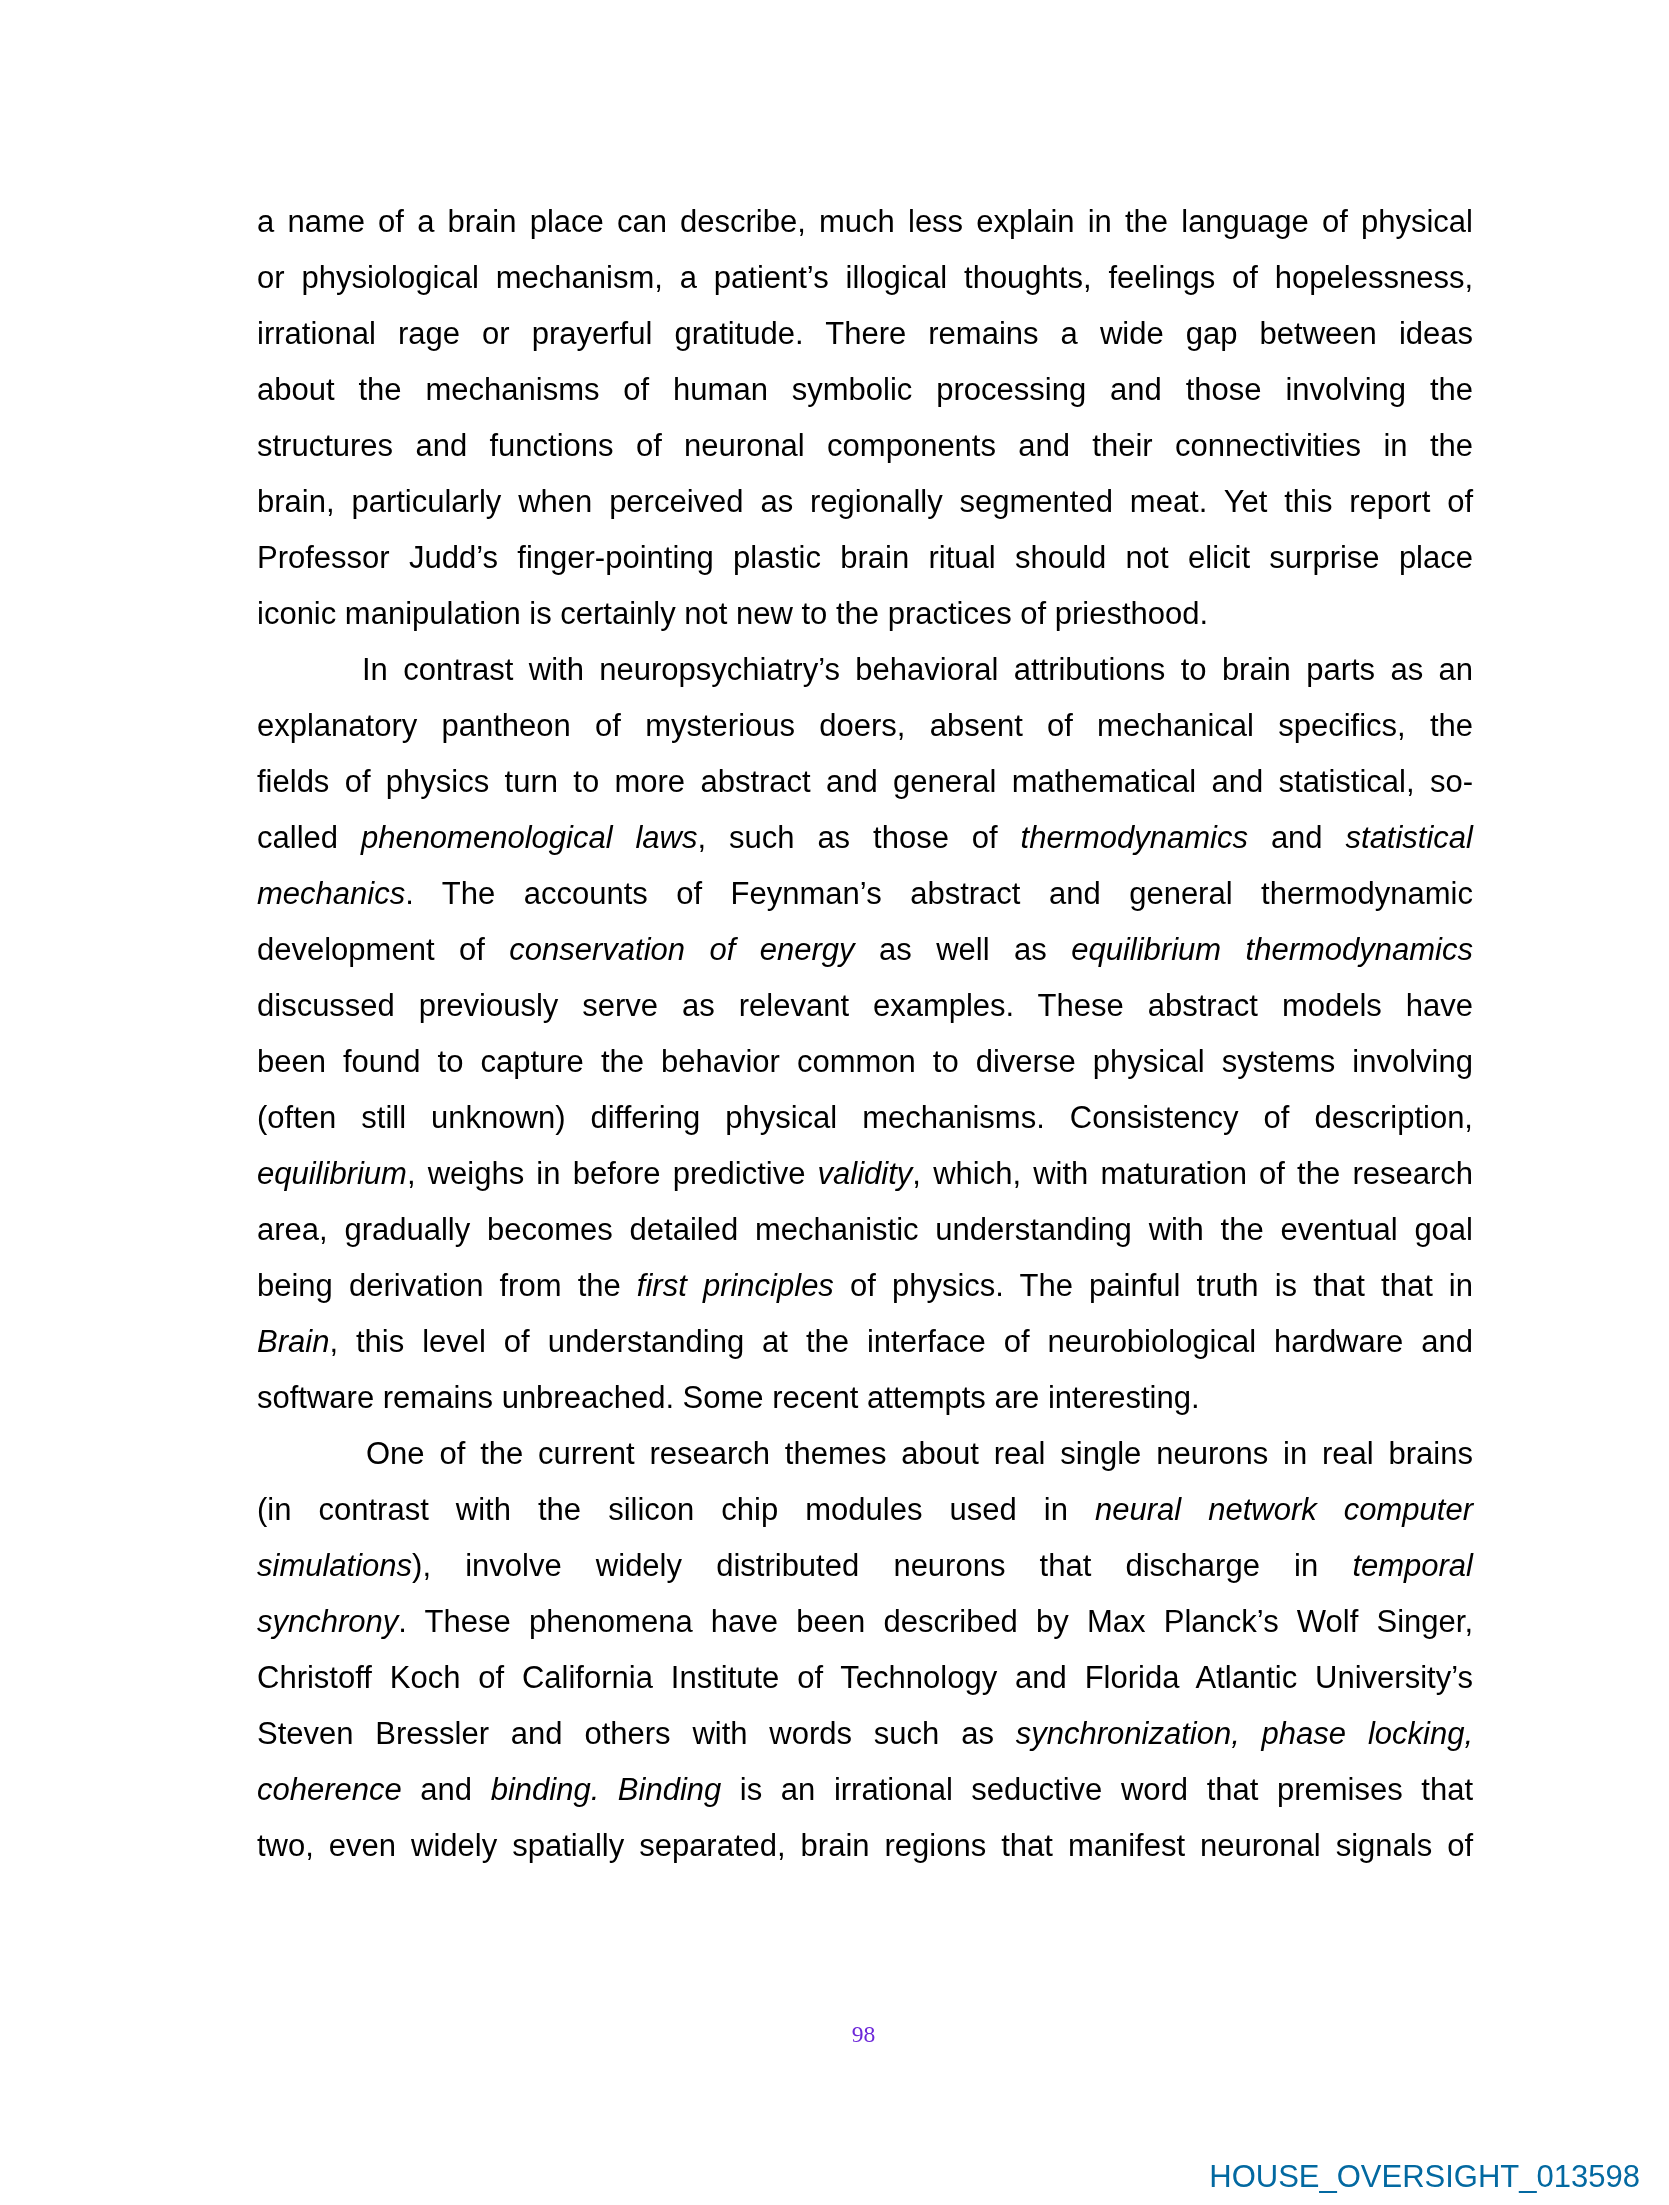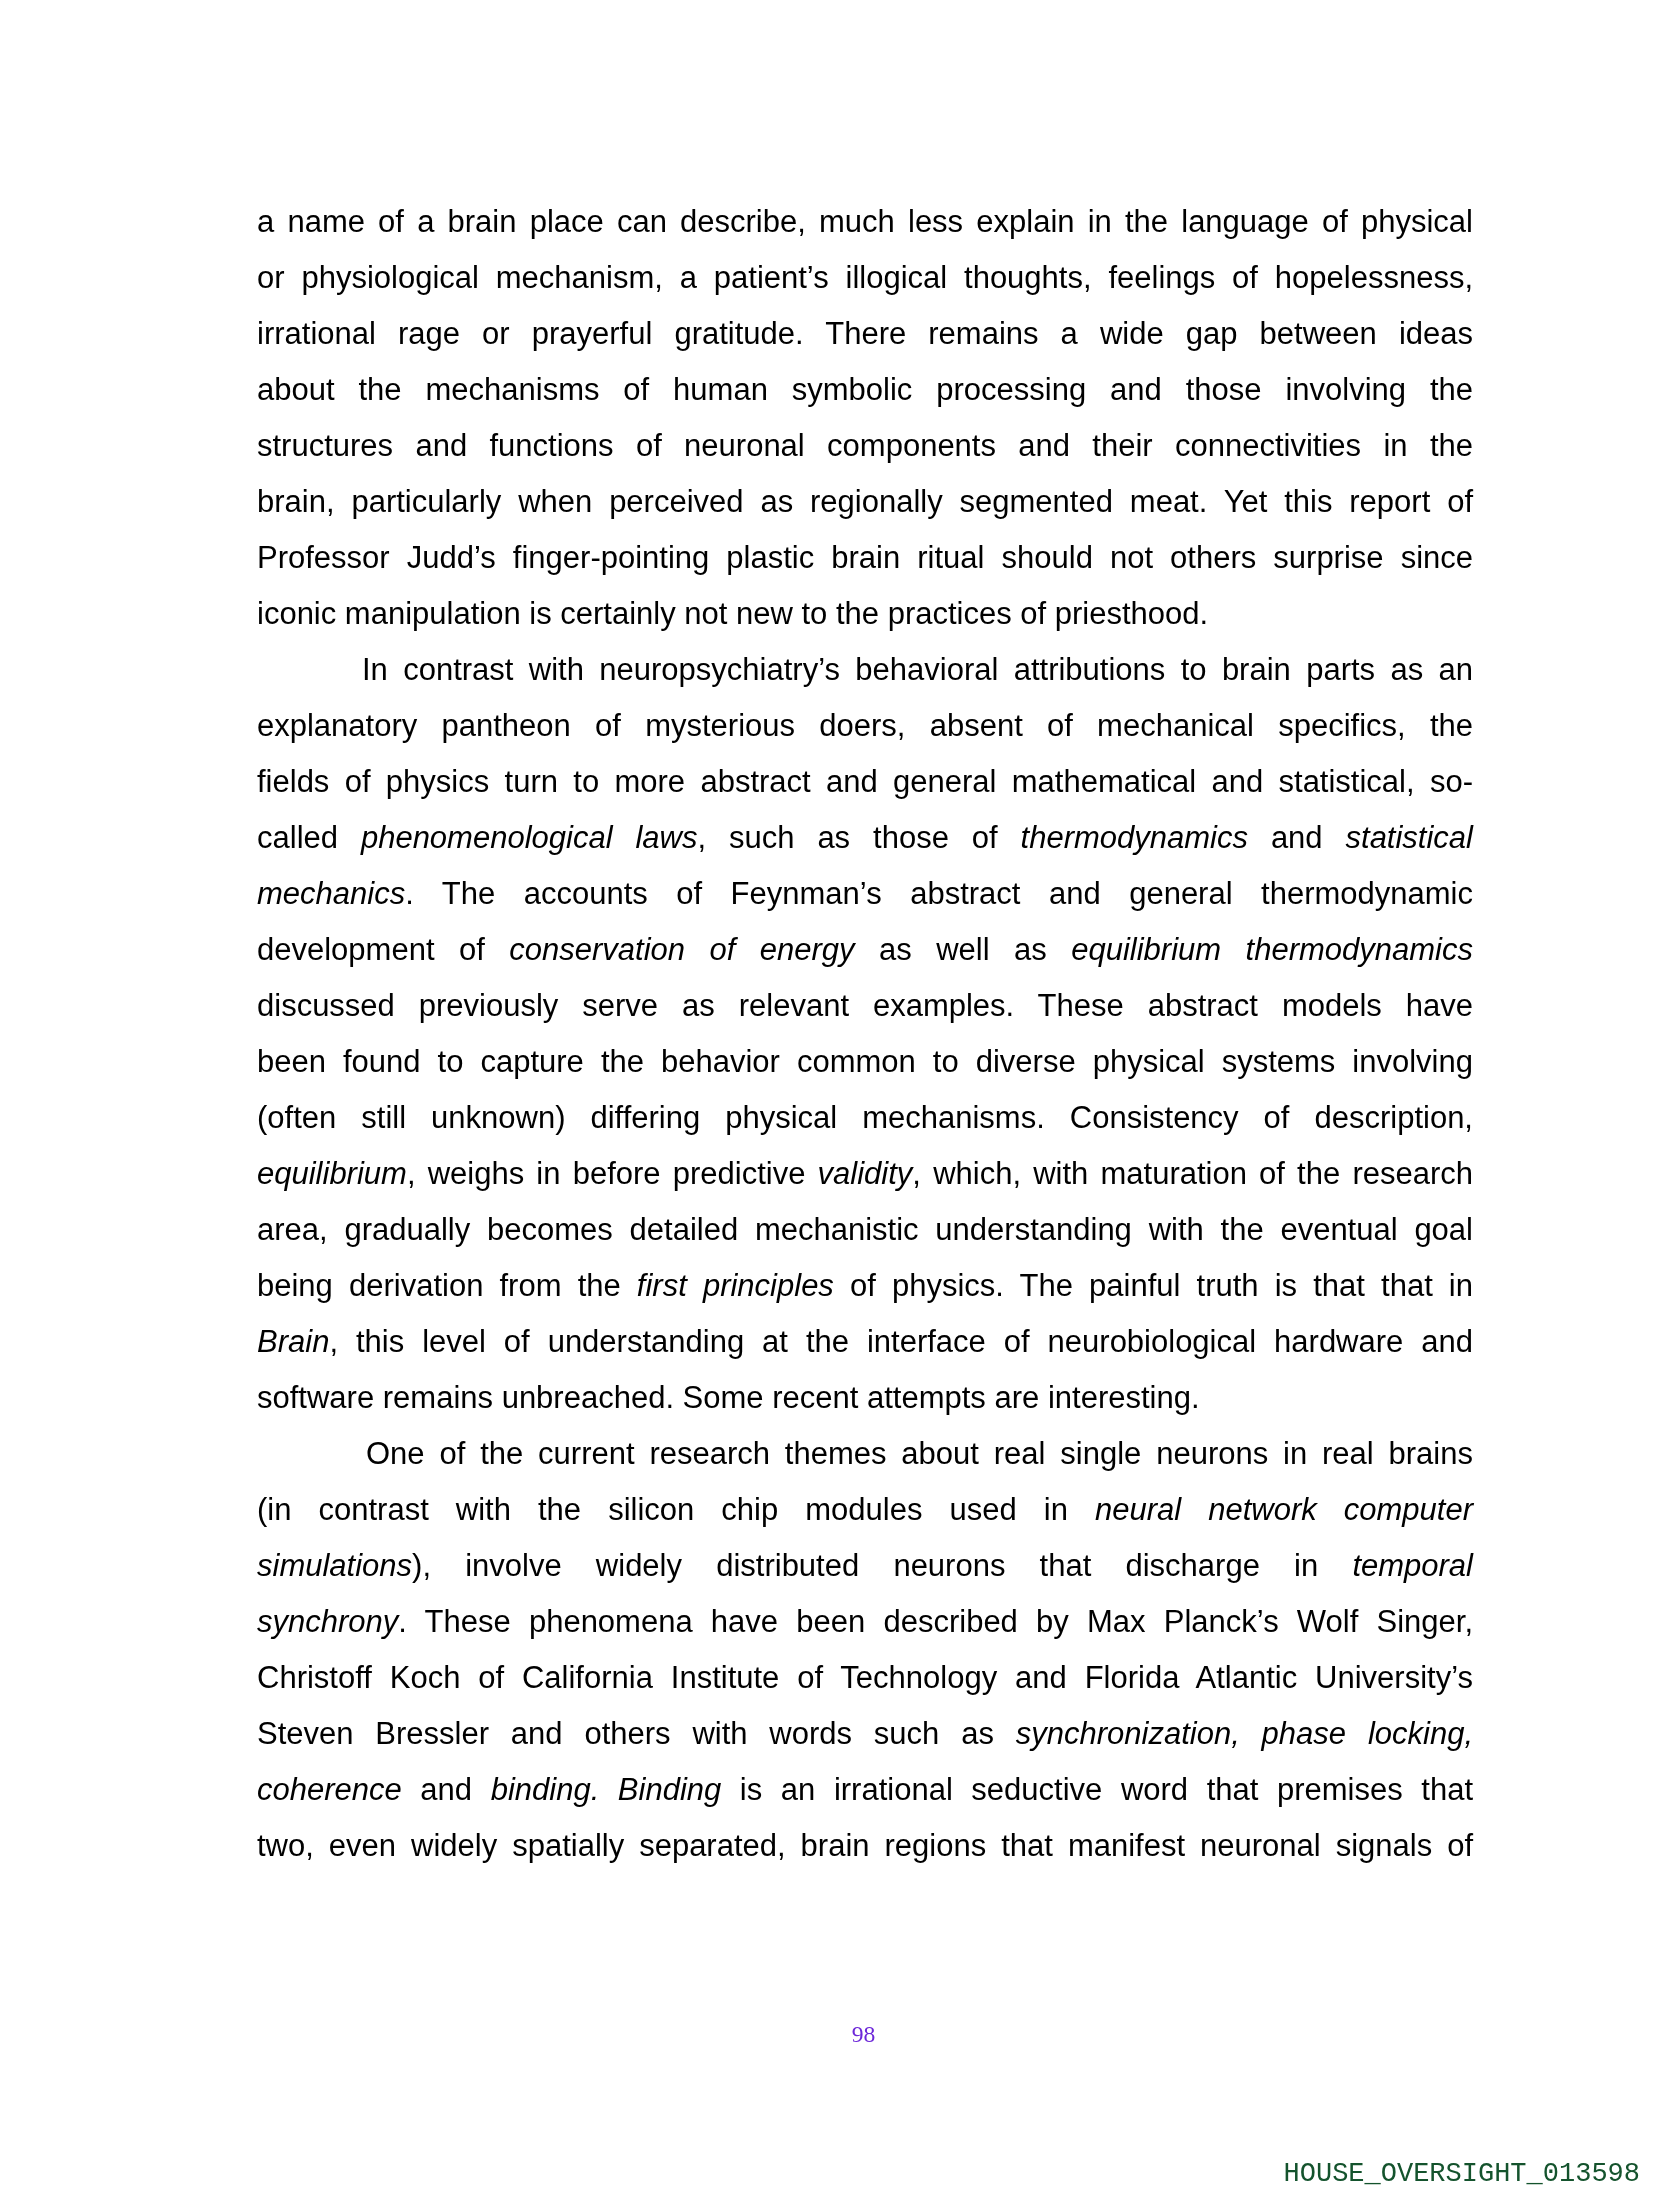--- a/index.html
+++ b/index.html
@@ -15,35 +15,35 @@
   .line.indent { padding-left: 105px; }
   .line.indent2 { padding-left: 109px; }
   .seg { font-style: normal; }
   .seg.i { font-style: italic; }
   .page-number {
     position: absolute; left: 827px; top: 2021px; width: 65px; text-align: center;
     font-family: "Liberation Serif", serif; font-size: 23.6px; color: #6d28d9;
   }
   .bates {
     position: absolute; right: 33px; top: 2159px;
-    font-family: Liberation Mono, monospace; font-size: 27px; color: #14532d; letter-spacing: 0px;
+    font-family: Liberation Sans, sans-serif; font-size: 31px; color: #0369a1; letter-spacing: 0px;
   }
 </style>
 </head>
 <body>
 
 <div class="page">
   <div class="body-text" id="body-text">
       <div class="line"><span class="seg">a name of a brain place can describe, much less explain in the language of physical</span></div>
       <div class="line"><span class="seg">or physiological mechanism, a patient’s illogical thoughts, feelings of hopelessness,</span></div>
       <div class="line"><span class="seg">irrational rage or prayerful gratitude. There remains a wide gap between ideas</span></div>
       <div class="line"><span class="seg">about the mechanisms of human symbolic processing and those involving the</span></div>
       <div class="line"><span class="seg">structures and functions of neuronal components and their connectivities in the</span></div>
       <div class="line"><span class="seg">brain, particularly when perceived as regionally segmented meat. Yet this report of</span></div>
-      <div class="line"><span class="seg">Professor Judd’s finger-pointing plastic brain ritual should not others surprise since</span></div>
+      <div class="line"><span class="seg">Professor Judd’s finger-pointing plastic brain ritual should not elicit surprise place</span></div>
       <div class="line last"><span class="seg">iconic manipulation is certainly not new to the practices of priesthood.</span></div>
       <div class="line indent"><span class="seg">In contrast with neuropsychiatry’s behavioral attributions to brain parts as an</span></div>
       <div class="line"><span class="seg">explanatory pantheon of mysterious doers, absent of mechanical specifics, the</span></div>
       <div class="line"><span class="seg">fields of physics turn to more abstract and general mathematical and statistical, so-</span></div>
       <div class="line"><span class="seg">called </span><span class="seg i">phenomenological laws</span><span class="seg">, such as those of </span><span class="seg i">thermodynamics</span><span class="seg"> and </span><span class="seg i">statistical</span></div>
       <div class="line"><span class="seg i">mechanics</span><span class="seg">. The accounts of Feynman’s abstract and general thermodynamic</span></div>
       <div class="line"><span class="seg">development of </span><span class="seg i">conservation of energy</span><span class="seg"> as well as </span><span class="seg i">equilibrium thermodynamics</span></div>
       <div class="line"><span class="seg">discussed previously serve as relevant examples. These abstract models have</span></div>
       <div class="line"><span class="seg">been found to capture the behavior common to diverse physical systems involving</span></div>
       <div class="line"><span class="seg">(often still unknown) differing physical mechanisms. Consistency of description,</span></div>

